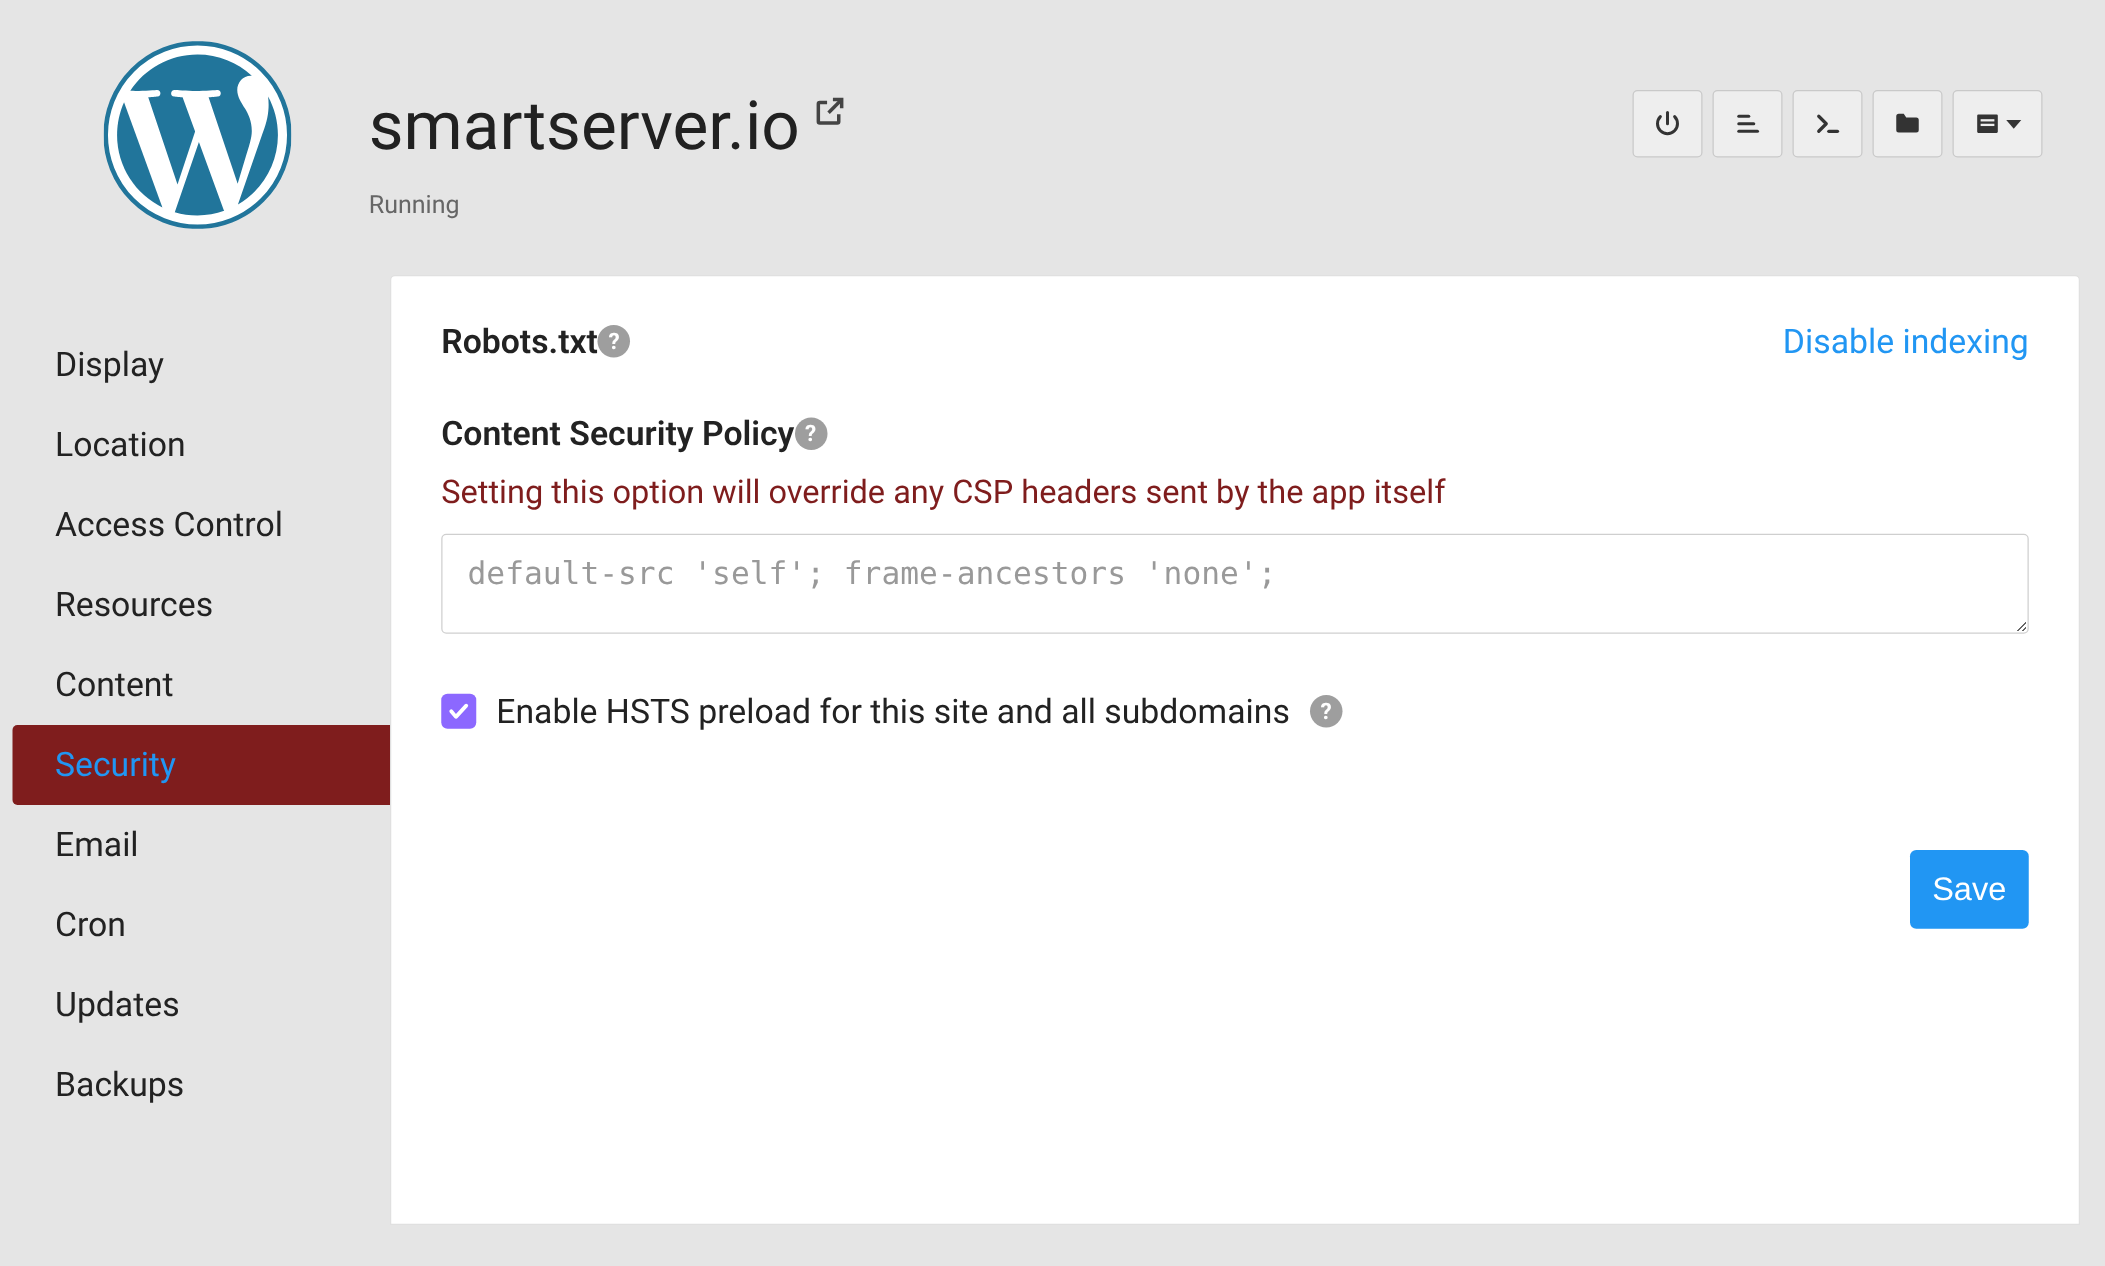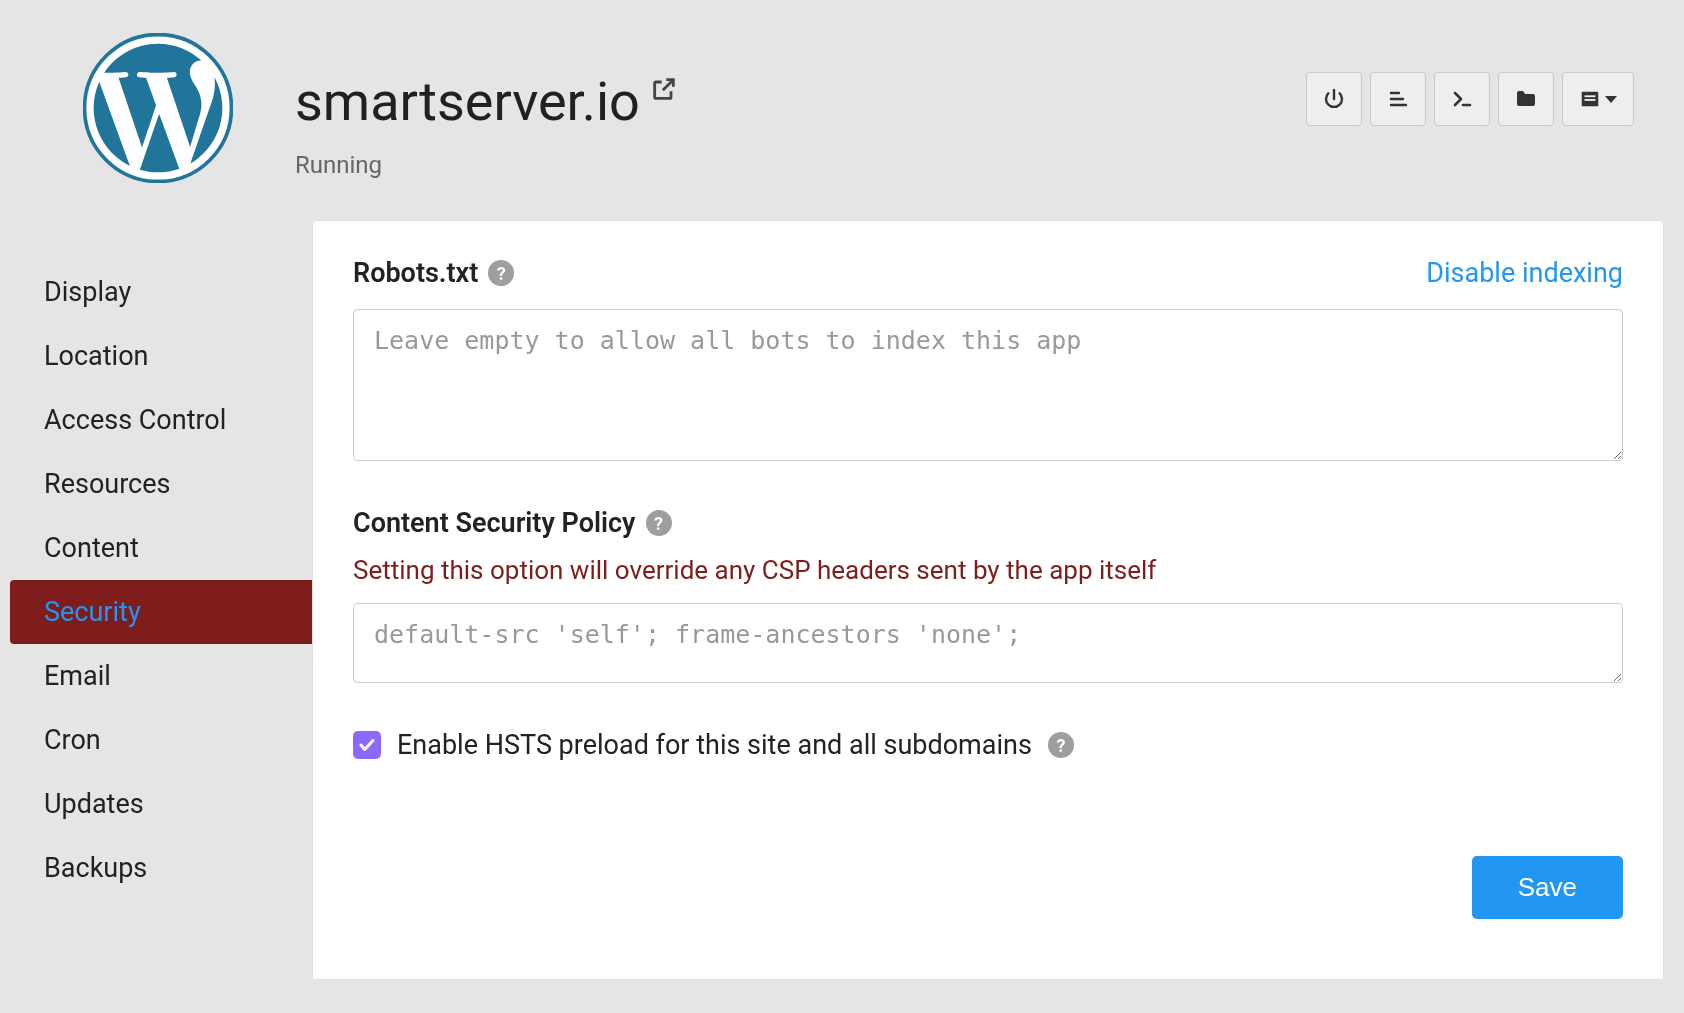--- a/index.html
+++ b/index.html
@@ -43,21 +43,21 @@
       font-weight: 400;
       color: #212121;
       text-align: right;
     }
     .ext-link-icon {
       font-size: 30px;
       color: #444;
       margin-top: -18px;
     }
     .status-text {
-      font-size: 24px;
+      font-size: 20px;
       color: #666;
       margin-top: 18px;
     }
     .toolbar {
       display: flex;
       gap: 8px;
       padding-top: 52px;
       padding-right: 10px;
     }
     .tb-btn {
@@ -119,21 +119,20 @@
       display: flex;
       align-items: center;
       justify-content: space-between;
     }
     .section-title {
       font-size: 27px;
       font-weight: 600;
       color: #222;
       display: flex;
       align-items: center;
-      gap: 10px;
       text-align: right;
     }
     .help-icon {
       width: 26px;
       height: 26px;
       border-radius: 50%;
       background: #9e9e9e;
       color: #fff;
       display: inline-flex;
       align-items: center;
@@ -197,21 +196,21 @@
       display: flex;
       justify-content: flex-end;
       margin-top: 95px;
     }
     .save-btn {
       background: #2196f3;
       color: #fff;
       border: none;
       border-radius: 5px;
       font-size: 26px;
-      padding: 16px 46px;
+      padding: 16px 18px;
       cursor: pointer;
     }
   </style>
 </head>
 <body>
 
 <div class="header-area">
   <div class="logo-wrap">
     <div class="logo-circle">
       <svg viewBox="0 0 122.52 122.52" width="150" height="150">
@@ -294,21 +293,20 @@
   <div class="panel">
 
     <div class="section-header">
       <div class="section-title">
         <span>Robots.txt</span>
         <span class="help-icon">?</span>
       </div>
       <div class="link-action">Disable indexing</div>
     </div>
 
-    <textarea class="ta ta-robots" placeholder="Leave empty to allow all bots to index this app" style=""></textarea>
 
     <div class="csp-block">
       <div class="section-title">
         <span>Content Security Policy</span>
         <span class="help-icon">?</span>
       </div>
       <div class="section-note">Setting this option will override any CSP headers sent by the app itself</div>
       <textarea class="ta ta-csp" placeholder="default-src 'self'; frame-ancestors 'none';" style=""></textarea>
     </div>
 

